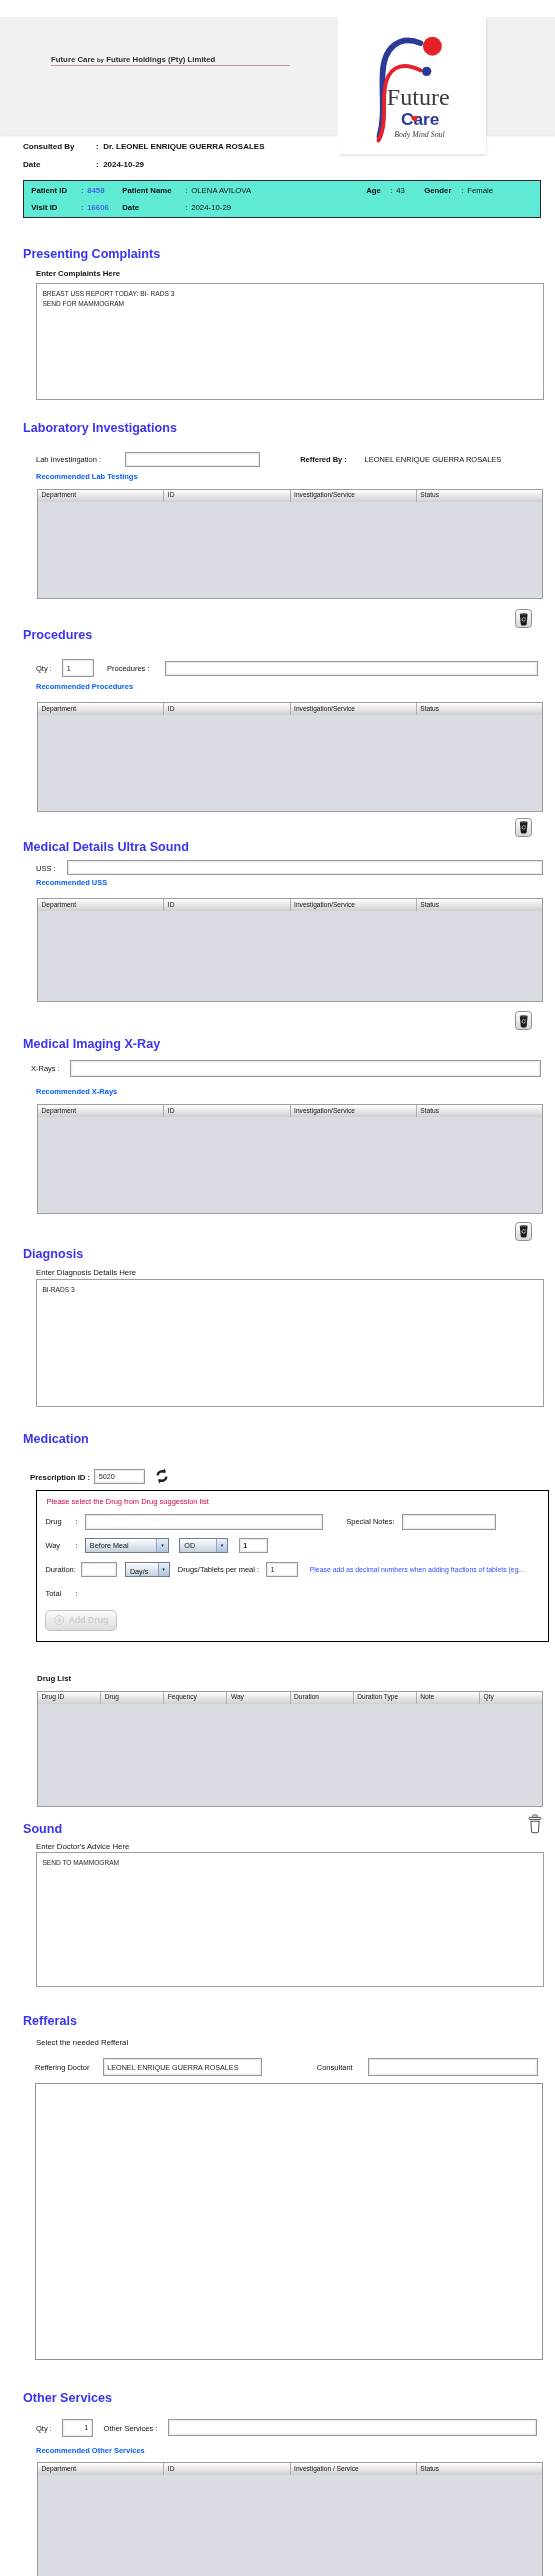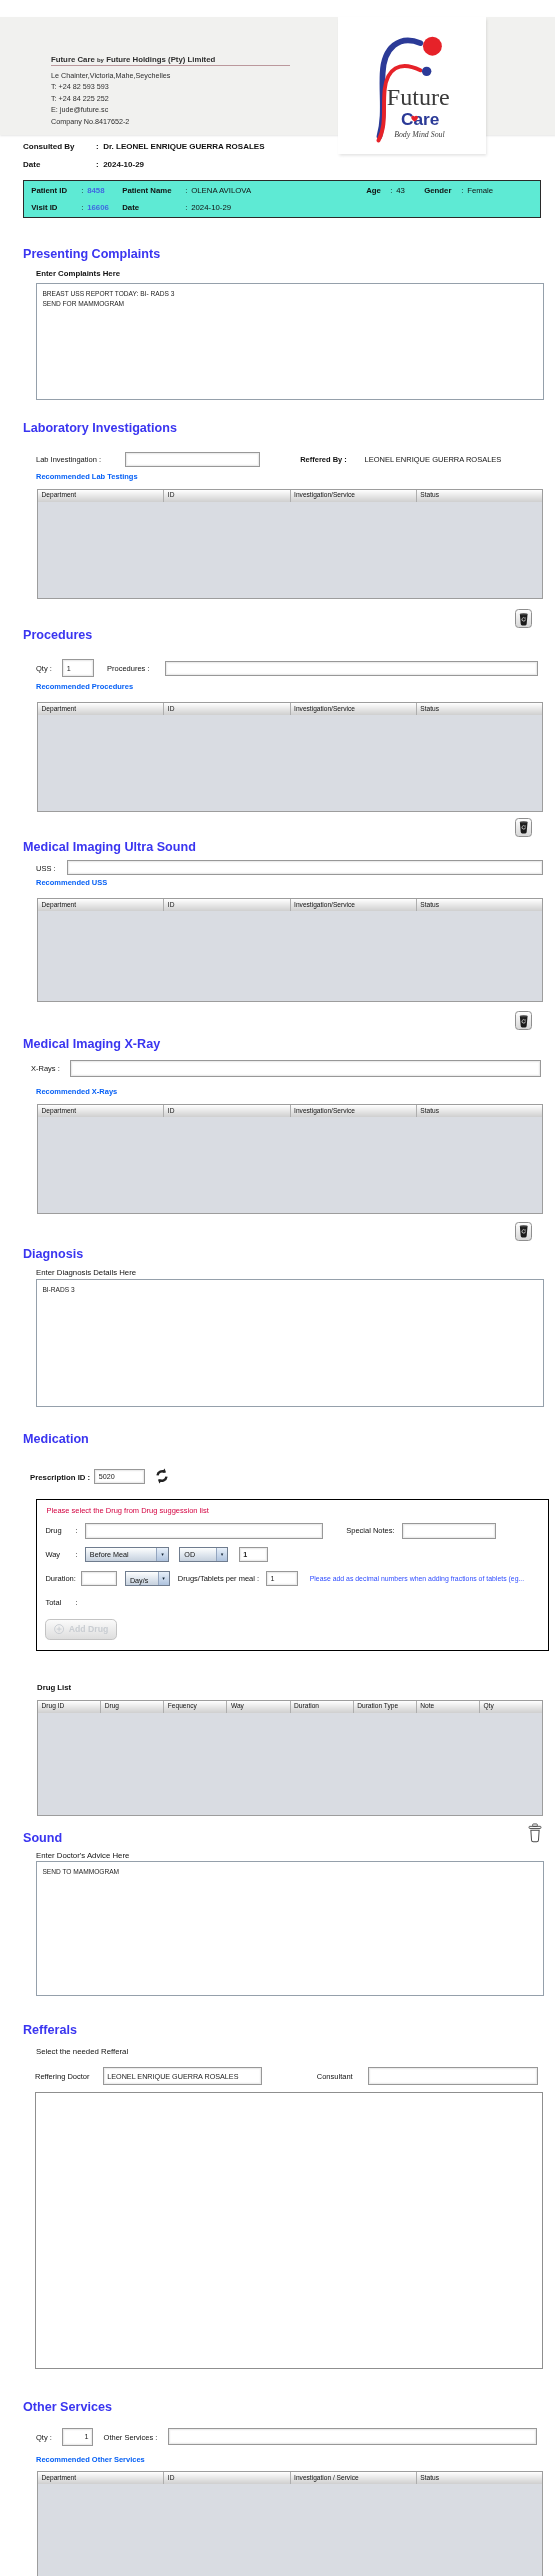--- a/index.html
+++ b/index.html
@@ -84,27 +84,20 @@
   .bold{font-weight:bold;}
 </style>
 </head>
 <body>
 
 <div class="top-gap"></div>
 
 <div class="band">
   <div class="company">
     <div class="company-title"><span>Future Care</span> <span class="by">by</span> <span>Future Holdings (Pty) Limited</span></div>
-    <div class="company-lines">
-      <div>Le Chainter,Victoria,Mahe,Seychelles</div>
-      <div>T: +24  82 593 593</div>
-      <div>T: +24  84 225 252</div>
-      <div>E: jude@future.sc</div>
-      <div>Company No.8417652-2</div>
-    </div>
   </div>
   <div class="logo-box">
     <svg width="131" height="133" viewBox="0 0 250 230">
       <path d="M140 34 C 100 18, 70 42, 68 92 C 66 135, 73 172, 62 212" stroke="#2b3a97" stroke-width="11" fill="none" stroke-linecap="round"></path>
       <path d="M140 86 C 100 66, 76 84, 72 122 C 68 158, 76 190, 60 220" stroke="#e62229" stroke-width="7.5" fill="none" stroke-linecap="round"></path>
       <circle cx="163" cy="40" r="18" fill="#e62229"></circle>
       <circle cx="152" cy="88" r="9" fill="#2b3a97"></circle>
       <text x="76" y="152" font-family="Liberation Serif, serif" font-size="46" fill="#3a3a3a">Future</text>
       <text x="103" y="191" font-family="Liberation Sans, sans-serif" font-weight="bold" font-size="33" fill="#2b3a97">Care</text>
       <path d="M129 174 c -3 -3 -8 0 -6 4 c 1.5 3 6 6 6 6 c 0 0 4.5 -3 6 -6 c 2 -4 -3 -7 -6 -4 z" fill="#e62229"></path>
@@ -183,21 +176,21 @@
   <button class="trash-btn">
     <svg width="11.4" height="14.3" viewBox="0 0 20 26">
       <path d="M3 4 L17 4 L15.4 22 Q15.2 24.5 12.8 24.5 L7.2 24.5 Q4.8 24.5 4.6 22 Z" fill="#1b1b1b"></path>
       <ellipse cx="10" cy="4" rx="7" ry="1.9" fill="#3d3d3d"></ellipse>
       <path d="M13 13.5 a3.1 3.1 0 1 1 -1.1-2.4" stroke="#e8e8e8" stroke-width="1.3" fill="none"></path>
       <path d="M12.4 9.6 l2 1.8 -2.7 0.6 z" fill="#e8e8e8"></path>
     </svg>
   </button>
 </div>
 
-<div class="stitle" style="margin-top:3.6px;">Medical Imaging Ultra Sound</div>
+<div class="stitle" style="margin-top:3.6px;">Medical Details Ultra Sound</div>
 <div class="frow" style="margin-top:5.4px;">
   <span class="flab" style="width:29px;">USS :</span>
   <input class="inp" style="width: 476px; height: 15.5px;" value="">
 </div>
 <div class="link" style="margin-top:3px;">Recommended USS</div>
 <div class="itable" style="margin-top:10.8px;">
   <div class="ithead">
     <div class="c">Department</div>
     <div class="c">ID</div>
     <div class="c">Investigation/Service</div>
@@ -252,21 +245,21 @@
   <input class="inp" style="width: 51px; height: 15.5px;" value="5020">
   <button style="background:none;border:none;padding:0;margin-left:6px;vertical-align:middle;cursor:pointer;">
     <svg width="18" height="18" viewBox="0 0 30 30">
       <path d="M7.5 14 a8 8 0 0 1 12.5-5.5" stroke="#222" stroke-width="4" fill="none"></path>
       <path d="M19.5 2.5 l2 7 -7-1.2 z" fill="#222"></path>
       <path d="M22.5 16 a8 8 0 0 1 -12.5 5.5" stroke="#222" stroke-width="4" fill="none"></path>
       <path d="M10.5 27.5 l-2-7 7 1.2 z" fill="#222"></path>
     </svg>
   </button>
 </div>
-<div class="med-box" style="margin-top:13px;">
+<div class="med-box" style="margin-top:4px;">
   <div class="warn">Please select the Drug from Drug suggession list</div>
   <div class="mrow">
     <span class="mlab">Drug</span><span class="mcolon">:</span>
     <input class="inp" style="width: 238px; height: 15.5px; vertical-align: middle;" value="">
     <span class="flab" style="margin-left:21.5px;width:51px;">Special Notes</span><span class="mcolon">:</span>
     <input class="inp" style="width: 94px; height: 15.5px; vertical-align: middle;" value="">
   </div>
   <div class="mrow">
     <span class="mlab">Way</span><span class="mcolon">:</span>
     <span class="dd" style="width:84px;">

